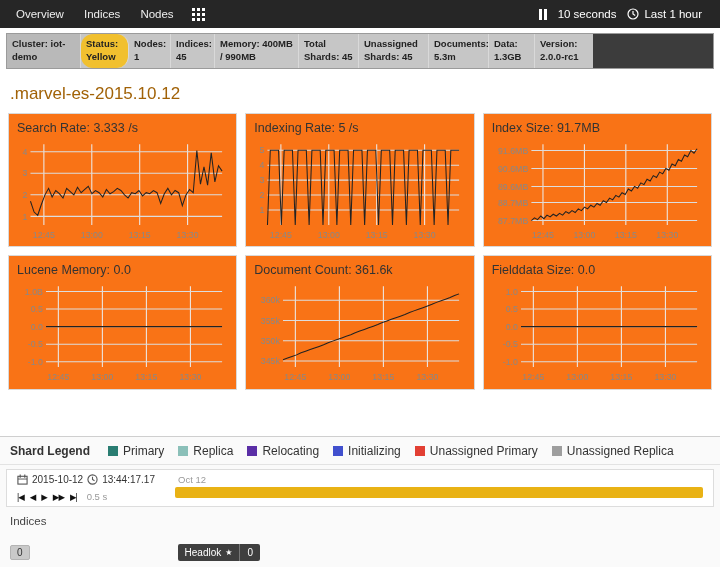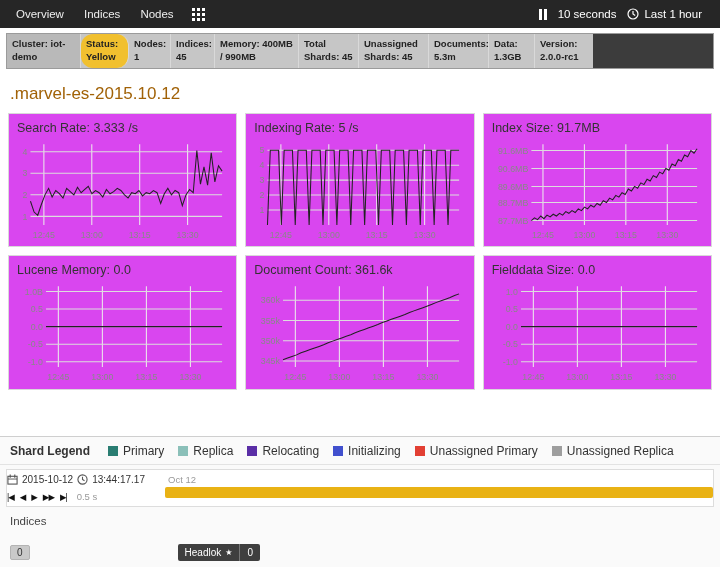--- a/index.html
+++ b/index.html
@@ -26,33 +26,33 @@
   .c7 { width:60px; }
   .c8 { width:46px; }
   .c9 { width:54px; }
   .c10 { width:58px; border-right:none; }
   .cb-handle { flex:1; min-width:8px; background:#3c3c3c; }
 
   h1.page-title { font-size:17px; font-weight:400; color:#a16207; margin:15px 10px 9px; }
 
   
   .charts { display:grid; grid-template-columns:repeat(3,1fr); gap:8px; margin:0 8px 32px; }
-  .panel { border:1px solid #d9d9d9; background:#d946ef; padding:7px 8px 3px; }
+  .panel { border:1px solid #d9d9d9; background:#f97316; padding:7px 8px 3px; }
   .panel-title { font-size:12.5px; font-weight:400; color:#333; margin:0 0 3px; }
   svg.chart { width:100%; height:auto; display:block; }
   svg.chart text { font-family:"Liberation Sans", sans-serif; font-size:8.5px; fill:#888; }
 
   
   .footer { border-top:1px solid #cfcfcf; background:#fafafa; position:absolute; left:0; right:0; bottom:0; top:436px; }
   .legend-row { display:flex; align-items:center; gap:14px; padding:7px 10px 6px; font-size:12px; color:#333; border-bottom:1px solid #e3e3e3; }
   .legend-title { font-weight:bold; margin-right:4px; }
   .legend-item { display:flex; align-items:center; gap:5px; }
   .swatch { width:10px; height:10px; display:inline-block; }
 
-  .timeline { display:flex; gap:8px; border:1px solid #ddd; margin:4px 6px; padding:4px 0; background:#fff; }
+  .timeline { display:flex; gap:8px; border:1px solid #ddd; margin:4px 6px; padding:4px 10px; background:#fff; }
   .tl-left { width:150px; flex:none; }
   .tl-datetime { display:flex; align-items:center; gap:4px; font-size:10px; color:#333; }
   .tl-controls { display:flex; align-items:center; gap:6px; margin-top:6px; font-size:8.5px; color:#111; }
   .tl-controls .btn { cursor:pointer; letter-spacing:-1px; }
   .tl-speed { color:#999; font-size:9.5px; margin-left:4px; letter-spacing:0; }
   .tl-track { flex:1; display:flex; flex-direction:column; }
   .tl-range-label { font-size:9.5px; color:#9a9a9a; margin:0 0 2px 3px; }
   .tl-bar { height:11px; border-radius:2px; cursor:pointer; }
 
   .indices-title { font-size:11.5px; color:#444; margin:8px 10px 0; }

